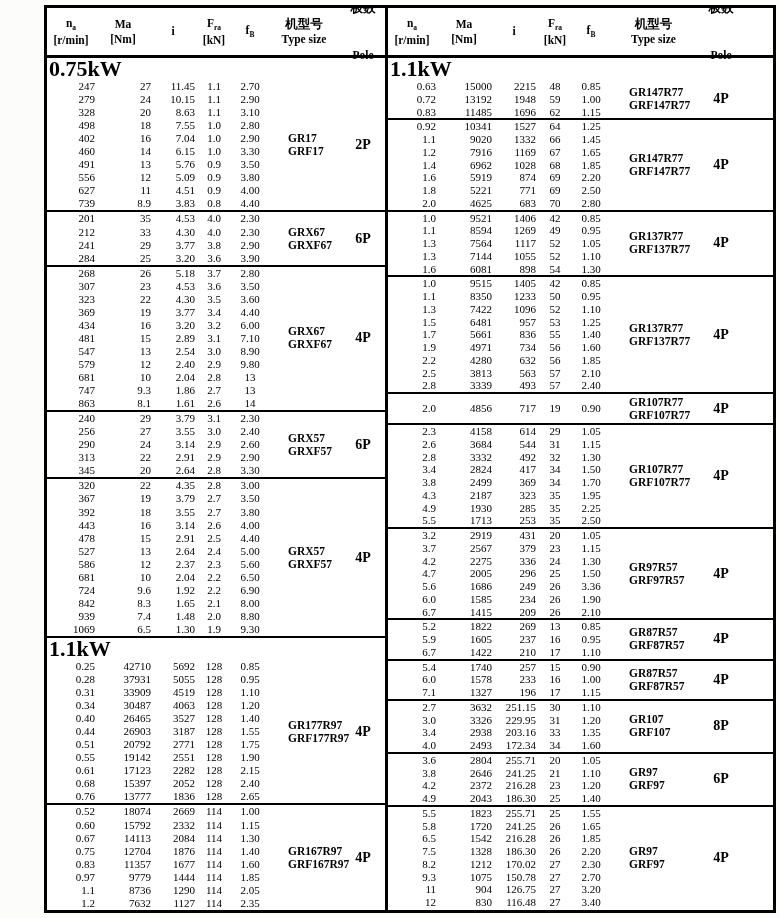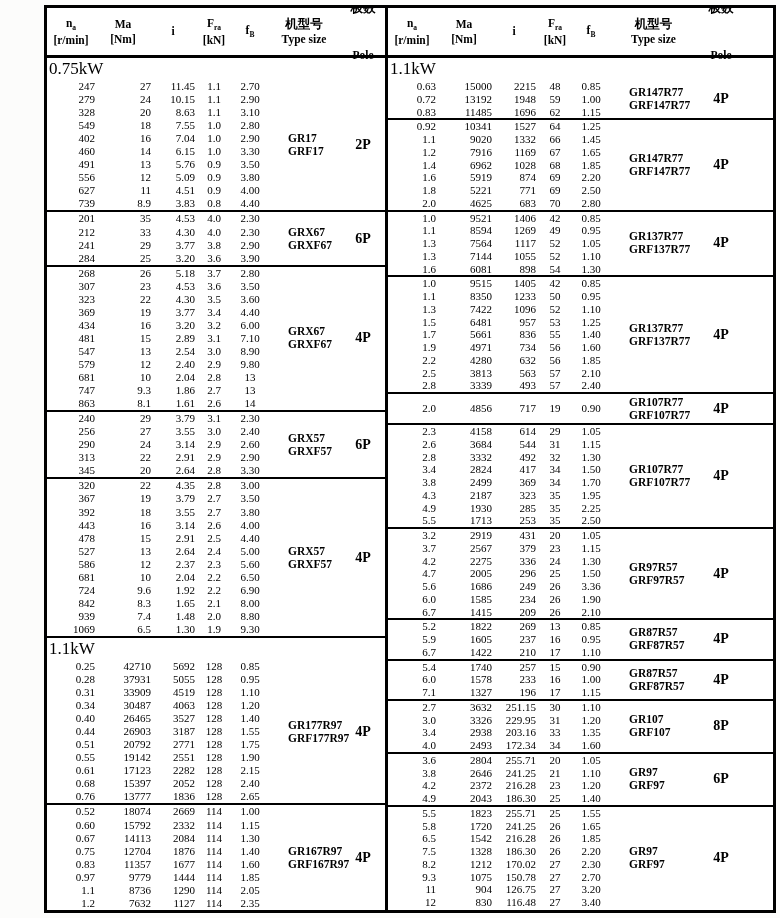--- a/index.html
+++ b/index.html
@@ -18,21 +18,21 @@
   .hcell { display:flex; flex-direction:column; justify-content:center; align-items:center; font-weight:bold; font-size:11.5px; line-height:1.25; text-align:center; }
   .hc1{ width:48px; } .hc2{ width:56px; } .hc3{ width:44px; } .hc4{ width:38px;align-items:center; } .hc5{ width:34px;font-family:Liberation Serif, serif; }
   .hc6{ flex:1; } .hc7{ width:44px;gap:32px; }
   .half-right .hc7{ margin-right:30px; }
   .hc6 .hline1, .hc7 .hline1 { font-size:12.5px; }
   .hline2 { font-weight:bold; }
   sub { font-size:7.5px; }
 
   
   .col-body { flex:1; display:flex; flex-direction:column; overflow:hidden; }
-  .sec-title { font-size:17px; font-weight:normal; height:22px; line-height:22px; padding-left:2px; flex:0 0 auto; }
+  .sec-title { font-size:22px; font-weight:bold; height:22px; line-height:22px; padding-left:2px; flex:0 0 auto; }
   .block { position:relative; border-bottom:2px solid #000; display:flex; flex-direction:column; justify-content:center; flex:0 0 auto; }
   .block:last-child { border-bottom:none; }
   .block.tall { min-height:31px; }
   .row { display:grid; grid-template-columns:48px 56px 44px 38px 34px; height:12.75px; line-height:12.75px; font-size:11px; }
   .half-left .row { height:13.05px; line-height:13.05px; }
   .cell { white-space:nowrap; }
   .c1,.c2,.c3 { text-align:right; }
   .c4,.c5 { text-align:center; }
   .type-overlay {
     position:absolute; left:241px; top:50%; transform:translateY(-50%);
@@ -96,21 +96,21 @@
               <div class="cell c5">2.90</div>
             </div>
             <div class="row">
               <div class="cell c1">328</div>
               <div class="cell c2">20</div>
               <div class="cell c3">8.63</div>
               <div class="cell c4">1.1</div>
               <div class="cell c5">3.10</div>
             </div>
             <div class="row">
-              <div class="cell c1">549</div>
+              <div class="cell c1">498</div>
               <div class="cell c2">18</div>
               <div class="cell c3">7.55</div>
               <div class="cell c4">1.0</div>
               <div class="cell c5">2.80</div>
             </div>
             <div class="row">
               <div class="cell c1">402</div>
               <div class="cell c2">16</div>
               <div class="cell c3">7.04</div>
               <div class="cell c4">1.0</div>

